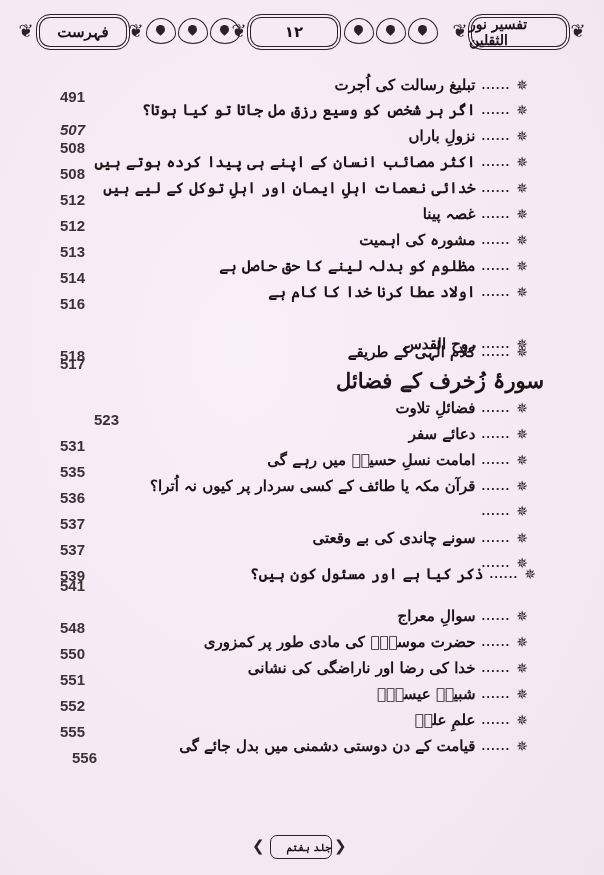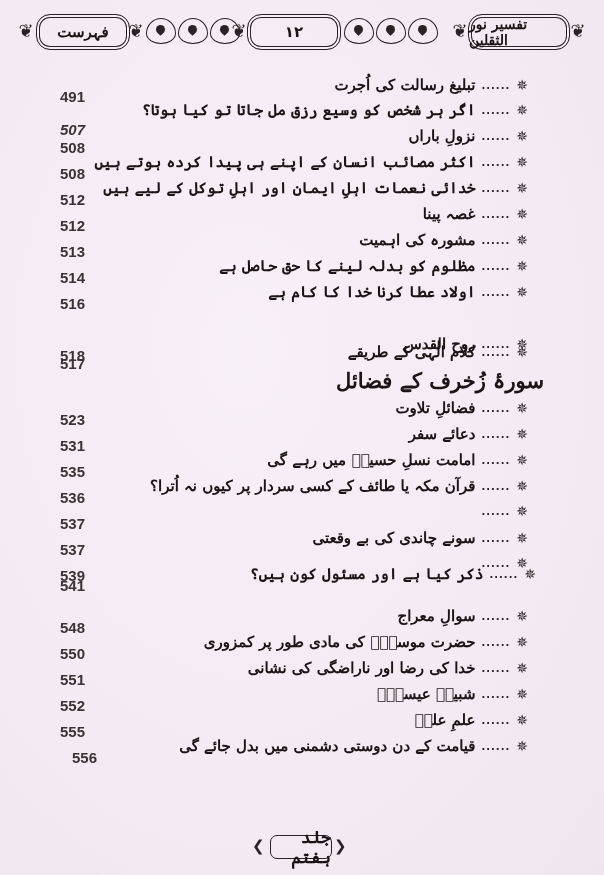--- a/index.html
+++ b/index.html
@@ -66,21 +66,21 @@
     .dots { font-size: 10px; letter-spacing: 1px; color: #2a2226; font-family: "DejaVu Sans", sans-serif; }
     .section-heading {
       position: absolute; right: 60px; top: 368px;
       direction: rtl; font-size: 21px; font-weight: bold;
     }
     
     .footer-badge {
       position: absolute; left: 270px; top: 835px; width: 60px; height: 22px;
       border: 1.5px solid #2a2226; border-radius: 7px;
       display: flex; align-items: center; 
-      font-size: 17px; font-weight: bold; direction: rtl;
+      font-size: 10px; font-weight: bold; direction: rtl;
     }
     .footer-finial { position: absolute; top: 835px; font-size: 15px; line-height: 22px; color: #2a2226; }
   </style>
 </head>
 <body>
 
 <div class="page">
 
   <div class="header">
     <span class="finial" style="left:18px">❦</span>
@@ -192,21 +192,21 @@
       </div>
       <div class="row" style="top: 339px;">
         <span class="pg" style="top: 8px;">518</span>
         <span class="entry" style="top: -4px;">
           <span class="star">✵</span>
           <span class="dots">......</span>
           <span>روح القدس</span>
         </span>
       </div>
       <div class="row" style="top: 403px;">
-        <span class="pg" style="top: 8px;">523</span>
+        <span class="pg" style="top: 8px; margin-left: 34px;">523</span>
         <span class="entry" style="top: -4px;">
           <span class="star">✵</span>
           <span class="dots">......</span>
           <span>فضائلِ تلاوت</span>
         </span>
       </div>
       <div class="row" style="top: 429px;">
         <span class="pg" style="top: 8px;">531</span>
         <span class="entry" style="top: -4px;">
           <span class="star">✵</span>

